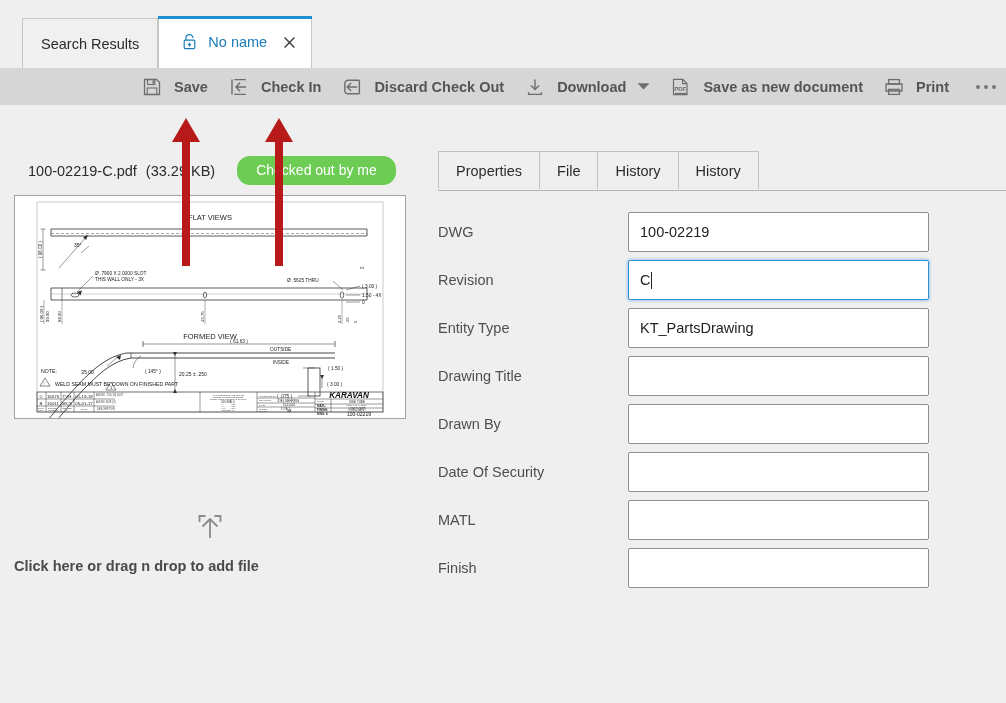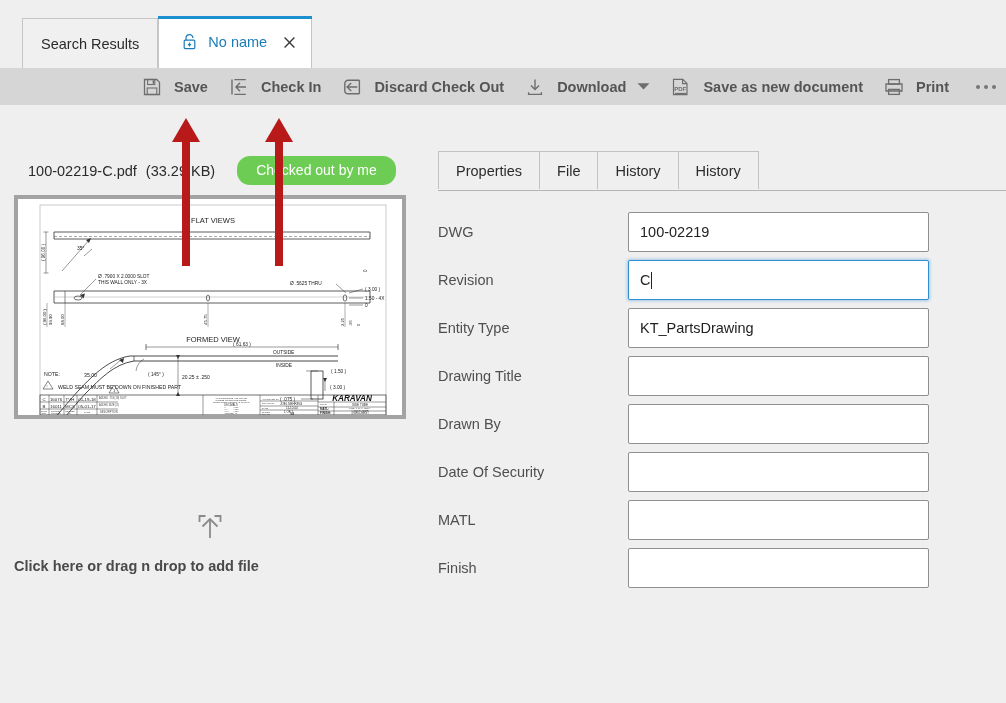--- a/index.html
+++ b/index.html
@@ -91,21 +91,21 @@
     background:#6dcc54; color:#fff;
     border-radius:13px;
     padding:6px 19px 7px;
     font-size:14px;
     white-space:nowrap;
   }
 
   .thumb {
     position:absolute; left:14px; top:75px;
     width:392px; height:224px;
-    background:#fff; border:4px solid #a3a3a3;
+    background:#fff; border:1px solid #a3a3a3;
     overflow:hidden;
   }
   .thumb svg { display:block; }
 
   .drop-zone {
     position:absolute; left:14px; top:390px; width:392px;
   }
   .drop-ico { display:flex; justify-content:center; color:#8a8a8a; }
   .drop-text {
     margin-top:14px; text-align:left;

